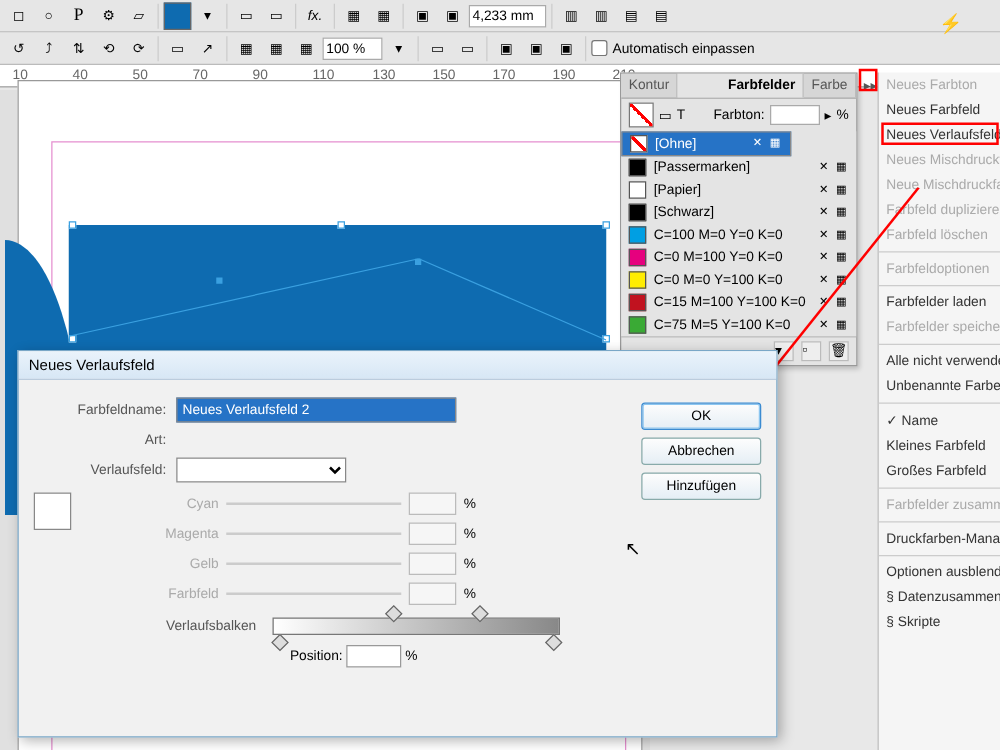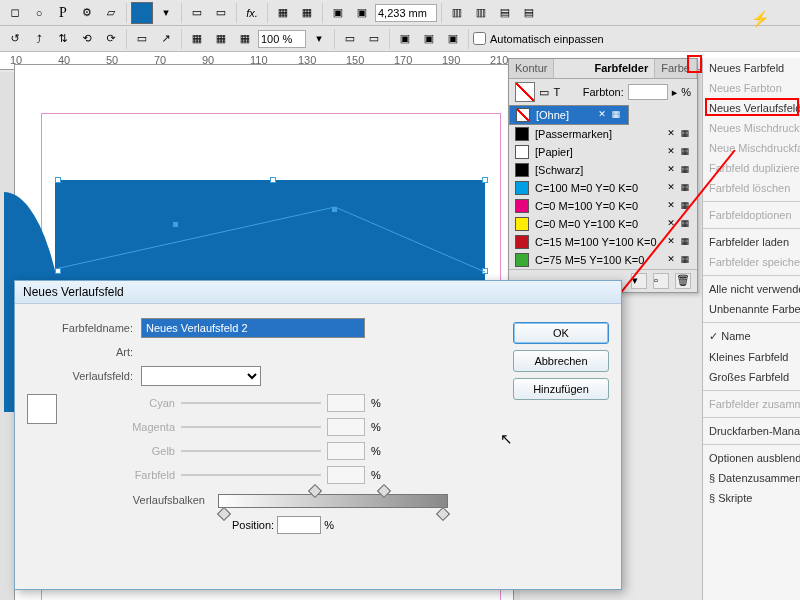--- a/index.html
+++ b/index.html
@@ -21,21 +21,21 @@
 
 .canvas { position: absolute; left: 0; top: 72px; width: 520px; height: 528px; background: #e0e0e0; }
 .page { position: absolute; left: 14px; top: -8px; width: 500px; height: 560px; background: #fff; border: 1px solid #999; }
 .page .margin { position: absolute; left: 26px; top: 48px; right: 12px; bottom: 12px; border: 1px solid #e58fcf; }
 .shape1 { position: absolute; left: 55px; top: 108px; width: 430px; height: 180px; background: #0e6bb0; }
 .shape2 { position: absolute; left: 4px; top: 120px; width: 64px; height: 220px; background: #0e6bb0; border-top-right-radius: 100% 90%; }
 .handle { width: 6px; height: 6px; border: 1px solid #3aa0e0; background: #fff; position: absolute; }
 .anchor { width: 5px; height: 5px; background: #3aa0e0; position: absolute; }
 
 
-.panelstack { position: absolute; right: 102px; top: 58px; width: 190px; background: #e4e4e4; border: 1px solid #999; box-shadow: 2px 2px 4px rgba(0,0,0,.2); }
+.panelstack { position: absolute; right: 114px; top: 58px; width: 190px; background: #e4e4e4; border: 1px solid #999; box-shadow: 2px 2px 4px rgba(0,0,0,.2); }
 .tabs { display: flex; background: #d6d6d6; border-bottom: 1px solid #aaa; }
 .tabs .tab { padding: 3px 6px; border-right: 1px solid #bbb; color: #555; }
 .tabs .tab.active { background: #e4e4e4; font-weight: bold; color: #000; padding-left: 40px; }
 .panel-row { display: flex; align-items: center; padding: 3px 6px; gap: 4px; }
 .tint-input { width: 40px; height: 16px; border: 1px solid #aaa; background: #fff; }
 .swatch-list { max-height: 190px; overflow: auto; background: #e4e4e4; }
 .sw { display: flex; align-items: center; padding: 2px 6px; gap: 6px; }
 .sw.sel { background: #2673c6; color: #fff; }
 .sw .chip { width: 14px; height: 14px; border: 1px solid #555; }
 .sw .name { flex: 1; white-space: nowrap; overflow: hidden; text-overflow: ellipsis; }
@@ -58,21 +58,21 @@
 
 
 .dialog { position: absolute; left: 14px; top: 280px; width: 608px; height: 310px; background: #f1f1f1; border: 1px solid #7aa7c7; box-shadow: 3px 3px 10px rgba(0,0,0,.3); z-index: 20; }
 .dlg-title { background: linear-gradient(#eaf3fb,#d7e7f5); padding: 4px 8px; border-bottom: 1px solid #bcd; font-size: 12px; }
 .dlg-body { display: flex; padding: 14px 12px 8px 12px; gap: 14px; }
 .form { flex: 1; }
 .frow { display: flex; align-items: center; margin-bottom: 8px; }
 .frow label { width: 114px; text-align: right; padding-right: 8px; color: #555; }
 .txt { height: 20px; border: 1px solid #888; background: #fff; padding: 0 4px; }
 .txt.wide { width: 224px; }
-.sel { height: 20px; width: 120px; border: 1px solid #888; background: #fff; }
+.sel { height: 20px; width: 136px; border: 1px solid #888; background: #fff; }
 .swatchbox { width: 30px; height: 30px; border: 1px solid #888; background: #fff; }
 .cmyk { margin-left: 48px; }
 .cmyk .crow { display: flex; align-items: center; gap: 6px; margin-bottom: 6px; }
 .cmyk .crow label { width: 58px; text-align: right; color: #aaa; }
 .slider-track { width: 140px; height: 2px; background: #ccc; }
 .pct-box { width: 38px; height: 18px; border: 1px solid #bbb; background: #f6f6f6; }
 .btns { width: 96px; display: flex; flex-direction: column; gap: 6px; padding-top: 4px; }
 .btn { height: 22px; border: 1px solid #8aa; background: linear-gradient(#fdfdfd,#e5eef5); border-radius: 3px; }
 .btn.primary { border: 1px solid #3b8bd1; box-shadow: 0 0 0 1px #8cc6f0 inset; }
 .ramp-area { padding: 4px 40px 4px 80px; }
@@ -277,22 +277,22 @@
     </div>
   <div class="panel-footer">
     <div class="ftr-btn">▾</div>
     <div class="ftr-btn">▫</div>
     <div class="ftr-btn">🗑</div>
   </div>
 </div>
 
 <div class="flyout" id="flyout">
   <div class="hl"></div>
-<div class="item">Neues Farbfeld</div>
-    <div class="item disabled">Neues Farbton</div>
+<div class="item disabled">Neues Farbton</div>
+    <div class="item">Neues Farbfeld</div>
     <div class="item">Neues Verlaufsfeld</div>
     <div class="item disabled">Neues Mischdruckfarbfeld</div>
     <div class="item disabled">Neue Mischdruckfarbgruppe</div>
     <div class="item disabled">Farbfeld duplizieren</div>
     <div class="item disabled">Farbfeld löschen</div>
     <div class="sepln"></div>
     <div class="item disabled">Farbfeldoptionen</div>
     <div class="sepln"></div>
     <div class="item">Farbfelder laden</div>
     <div class="item disabled">Farbfelder speichern</div>

